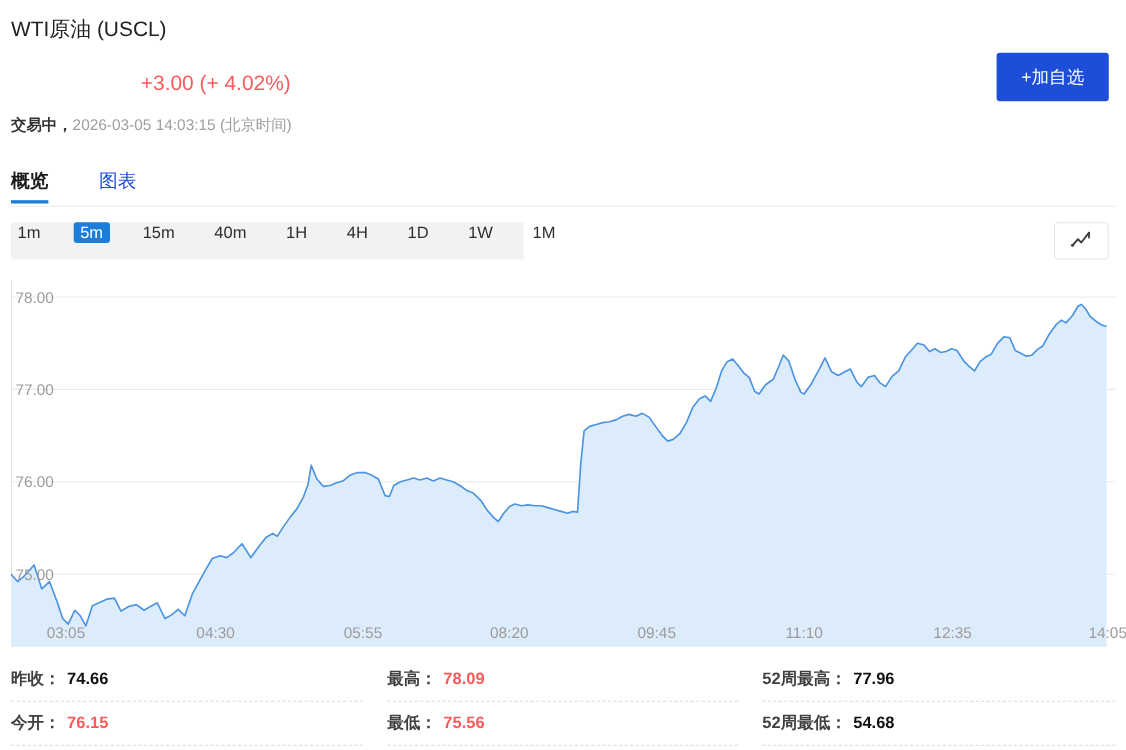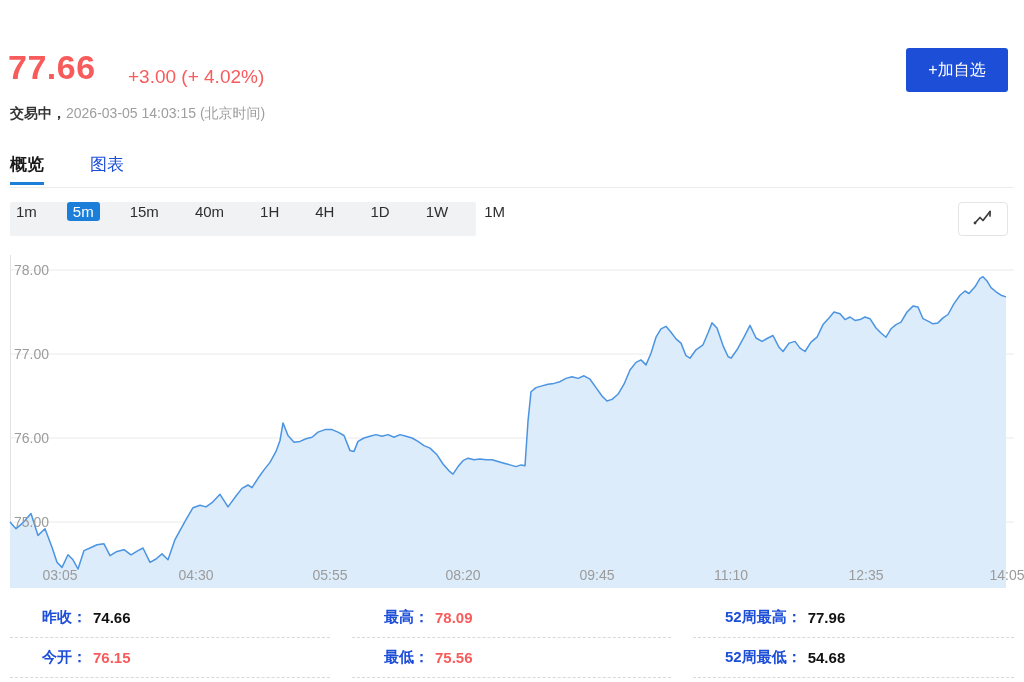--- a/index.html
+++ b/index.html
@@ -33,30 +33,30 @@
     border-radius:4px;display:flex;align-items:center;justify-content:center;cursor:pointer;box-sizing:border-box;}
 
   
   #chart-svg{position:absolute;left:0;top:255px;}
   #chart-svg text{font-family:"Liberation Sans","DejaVu Sans",sans-serif;}
 
   
   .stats{position:absolute;left:10px;top:598px;width:1004px;display:grid;
     grid-template-columns:320px 319px 321px;column-gap:22px;}
   .stat-row{display:flex;align-items:center;height:39px;border-bottom:1px dashed #d9d9d9;font-size:15px;}
-  .stat-label{color:#1d4ed8;font-weight:700;margin-right:6px;margin-left:32px;}
+  .stat-label{color:#404040;font-weight:700;margin-right:6px;}
   .stat-value{font-weight:700;color:#111;}
   .stat-value.red{color:#f85b5b;}
 </style>
 </head>
 <body>
 
 <div id="app">
 
-  <div class="price">77.66</div>
+  <div class="title">WTI原油 (USCL)</div>
   <div class="change">+3.00 (+ 4.02%)</div>
   <div class="status-row">
     <span class="status-label">交易中，</span><span class="status-time">2026-03-05 14:03:15 (北京时间)</span>
   </div>
   <button class="add-btn">+加自选</button>
 
   <div class="tab tab-overview">概览</div>
   <div class="tab tab-chart">图表</div>
   <div class="tab-underline"></div>
   <div class="tabs-divider"></div>

